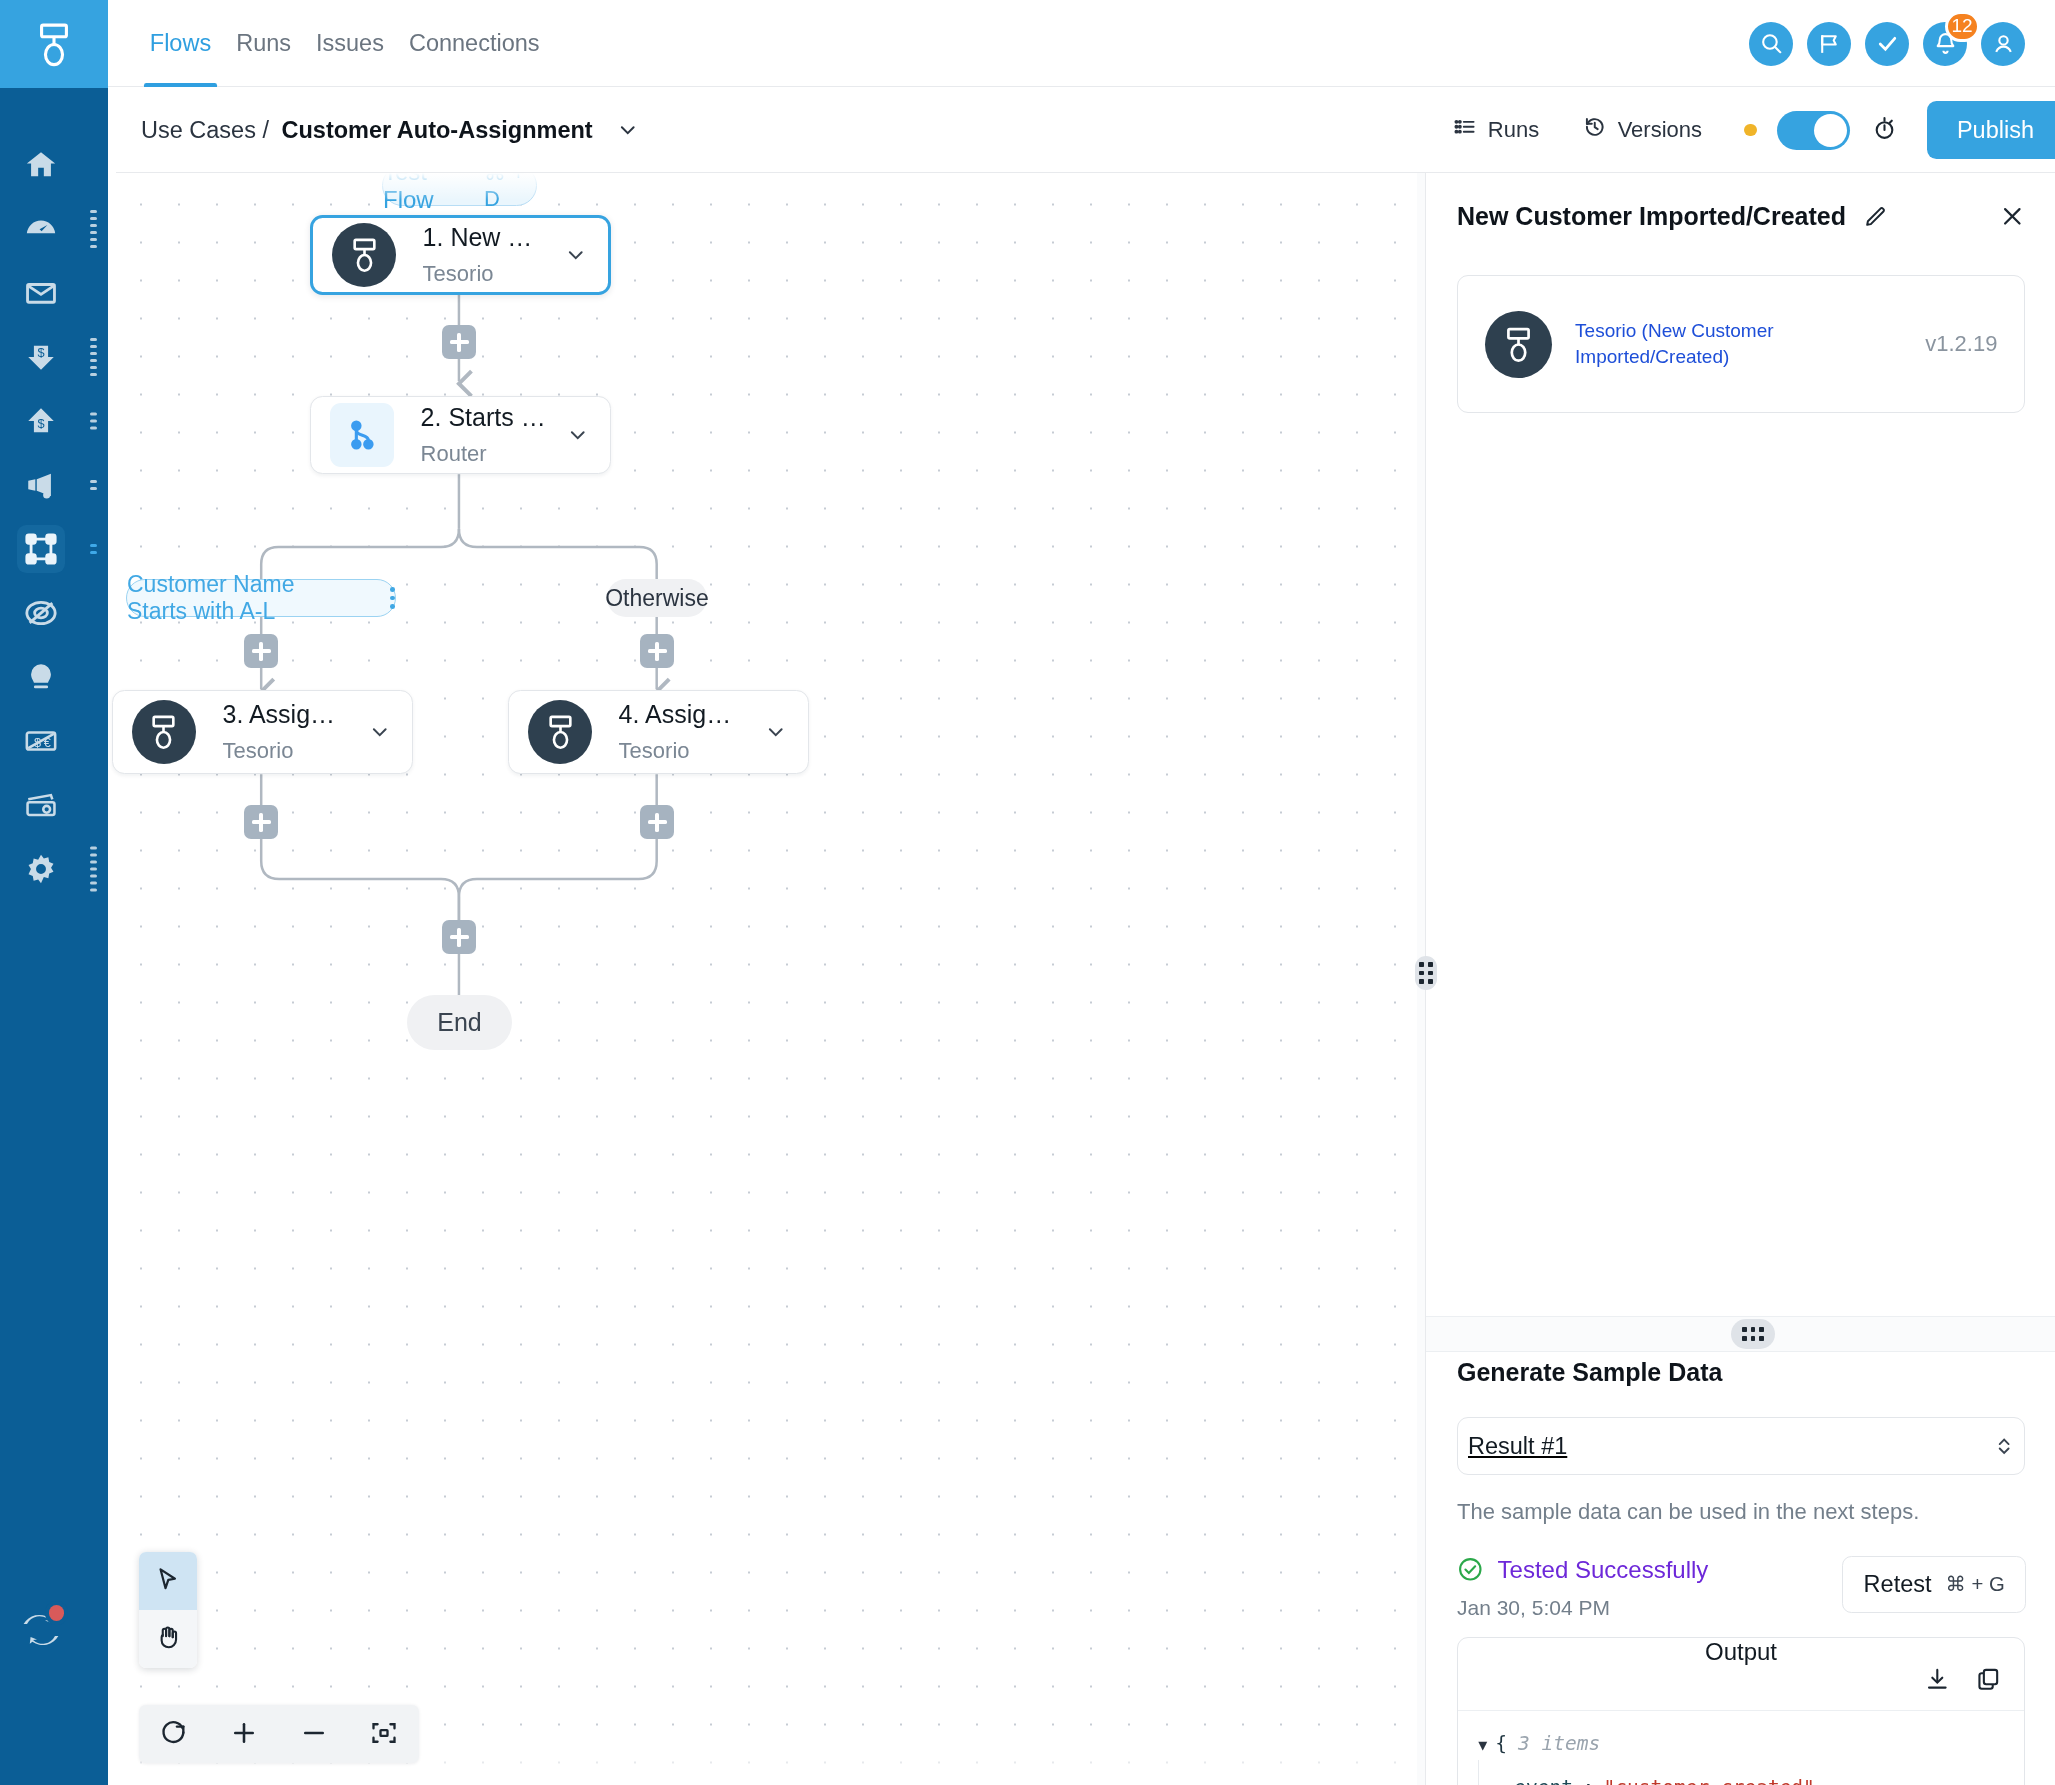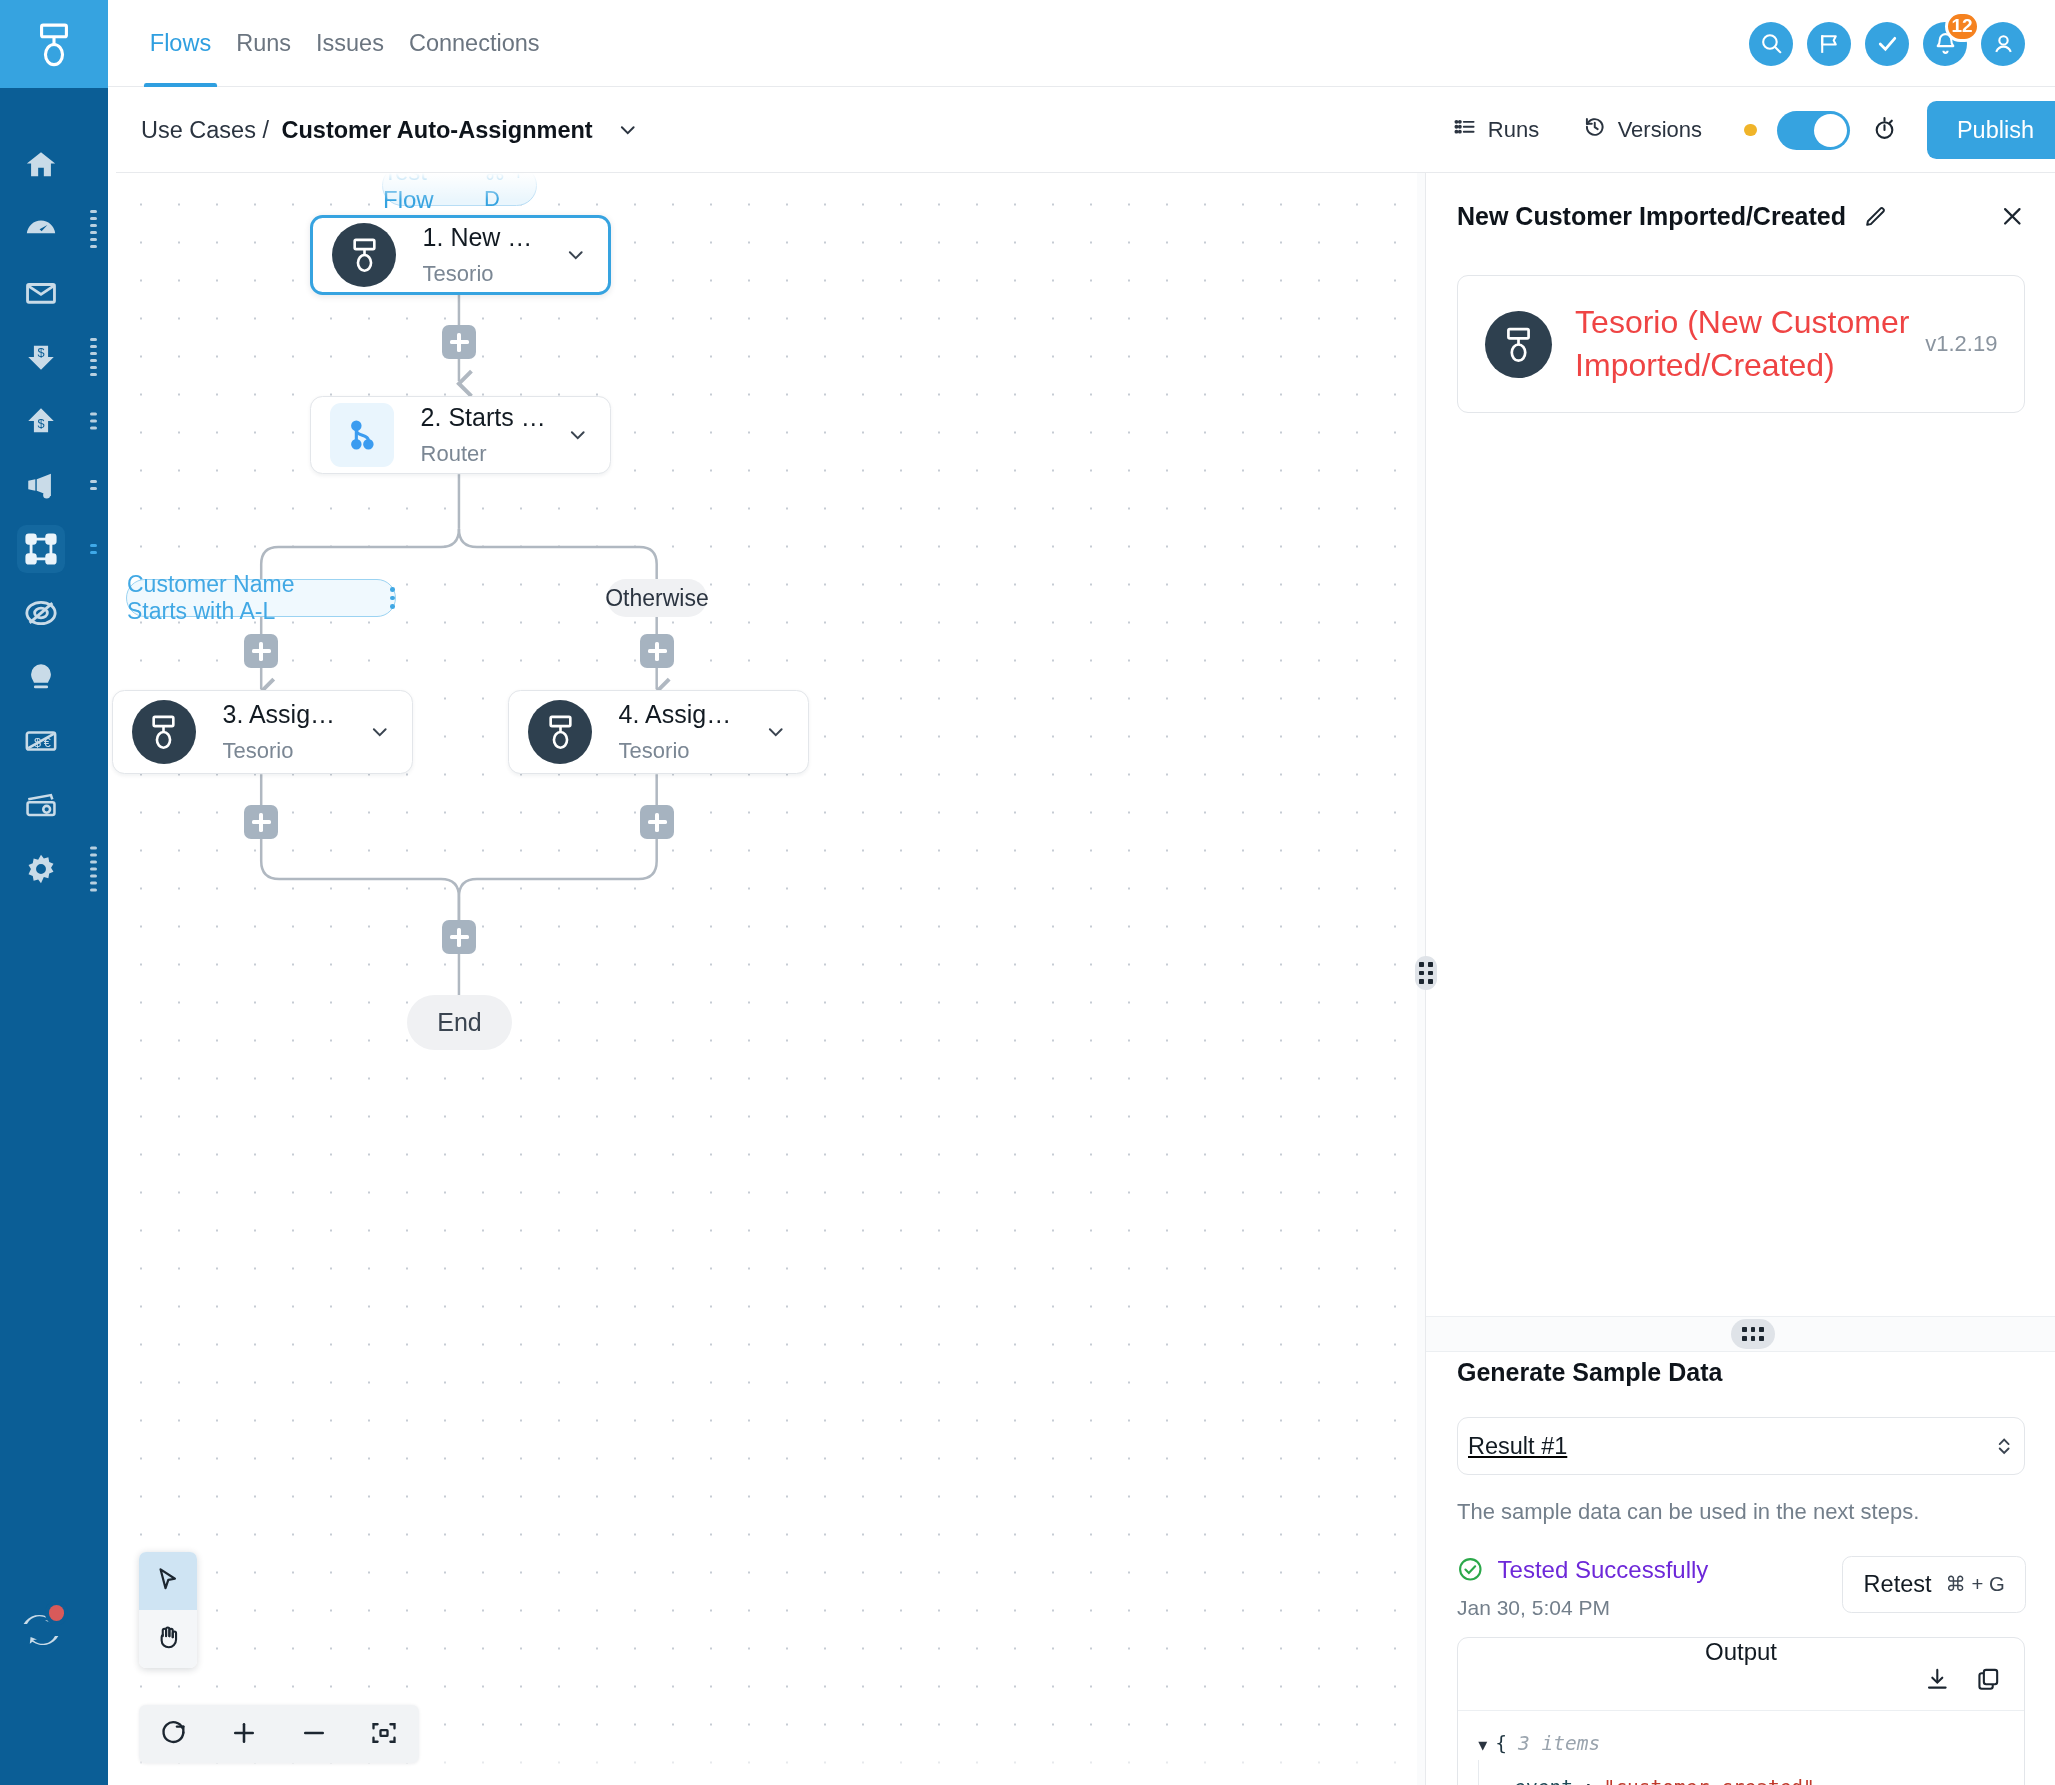--- a/index.html
+++ b/index.html
@@ -65,21 +65,21 @@
   }
   .round-btn {
     position: relative; width: 44px; height: 44px; border-radius: 50%;
     background: #36a3e0; display: flex; align-items: center; justify-content: center; cursor: pointer;
   }
   .round-btn svg { display: block; }
   #bell-badge {
     position: absolute; right: -12.5px; top: -11px; min-width: 34px; height: 31px;
     border-radius: 15.6px; background: #f58220; color: #fff; font-size: 19px;
     display: flex; align-items: center; justify-content: center;
-    border: 3.1px solid #fff; padding: 0 3.9px; font-weight: bold;
+    border: 3.1px solid #fff; padding: 0 3.9px;
   }
 
   
   #subbar {
     position: absolute; left: 116px; top: 87px; width: 1970px; height: 86px;
     background: #fff; border-bottom: 0.8px solid #e8eaed;
   }
   #breadcrumb {
     position: absolute; left: 25px; top: 0; height: 86px; display: flex; align-items: center; gap: 12.5px;
   }
@@ -222,21 +222,21 @@
   #connector-card {
     position: absolute; left: 31px; top: 102px; width: 568px; height: 138px;
     border: 1.2px solid #e3e6ea; border-radius: 11px;
     display: flex; align-items: center; padding: 0 26.6px; cursor: pointer;
   }
   #connector-card .cc-icon {
     width: 67px; height: 67px; border-radius: 50%; background: #2e404f;
     display: flex; align-items: center; justify-content: center; flex: 0 0 auto;
   }
   #connector-card .cc-name {
-    flex: 1 1 auto; padding-left: 23.5px; font-size: 32px; color: #ef4444; line-height: 1.35;
+    flex: 1 1 auto; padding-left: 23.5px; font-size: 19px; color: #1d4ed8; line-height: 1.35;
   }
   #connector-card .cc-ver { flex: 0 0 auto; font-size: 22px; color: #8a949f; padding-left: 15.6px; }
 
   #grip-h {
     position: absolute; left: 305px; top: 1146px; width: 44px; height: 30px;
     border-radius: 15px; background: #dfe3e8; display: flex; align-items: center;
     justify-content: center; cursor: row-resize; z-index: 8;
   }
   .grip-dots-h { display: grid; grid-template-columns: repeat(3, 4.7px); gap: 3.9px; }
   .grip-dots-h i { width: 4.7px; height: 4.7px; border-radius: 0.8px; background: #1c2630; display:block; }

